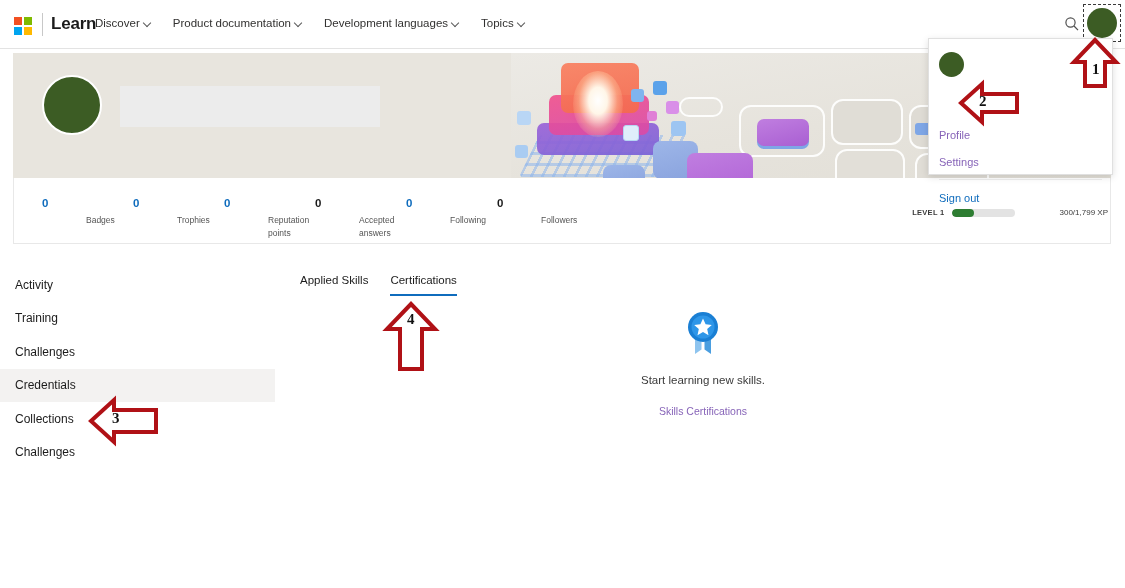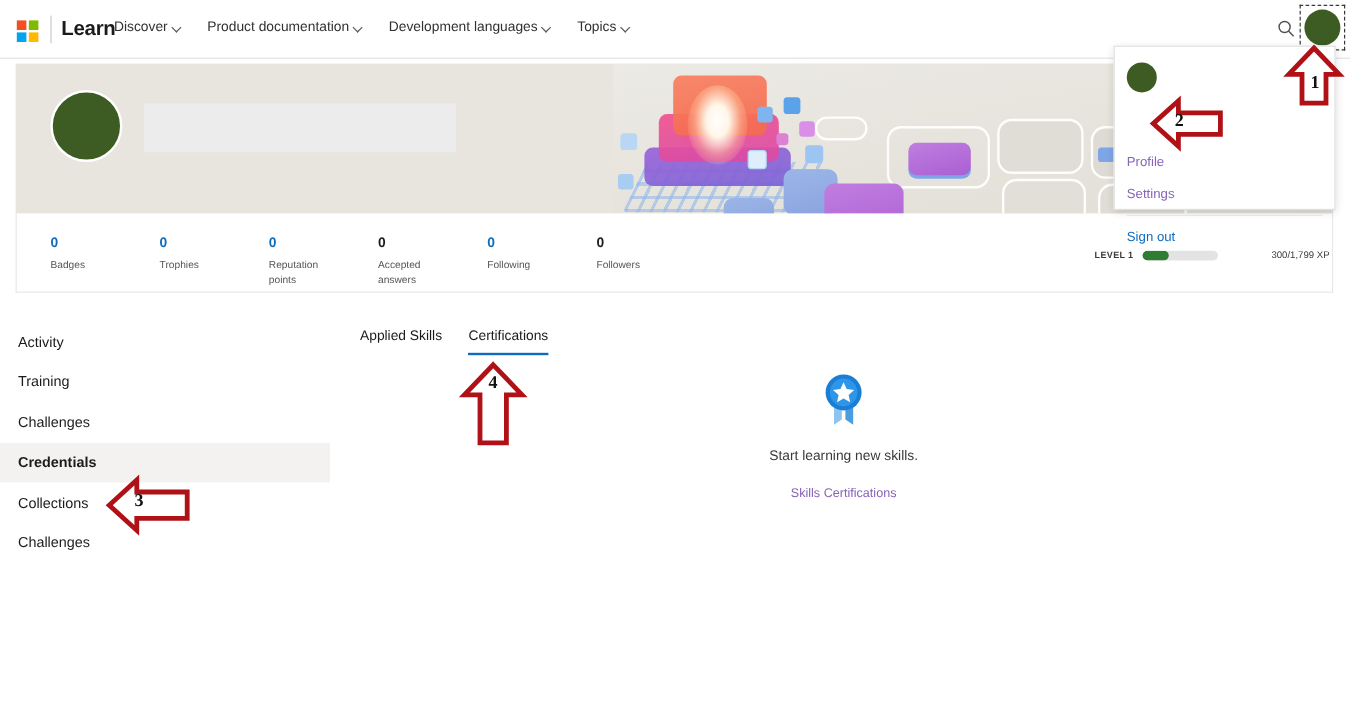--- a/index.html
+++ b/index.html
@@ -191,21 +191,21 @@
   .statscard {
     position: absolute; left: 13px; top: 178px;
     width: 1098px; height: 66px;
     background: #ffffff;
     border: 1px solid #e8e8e8; border-top: none;
   }
   .stat { position: absolute; top: 18px; text-align: left; }
   .stat-num { font-size: 11.5px; font-weight: 700; line-height: 1.35; }
   .stat-num.blue { color: #0f6cbd; }
   .stat-num.dark { color: #1b1b1b; }
-  .stat-lbl { font-size: 8.5px; color: #555555; line-height: 1.28; margin-top: 3px; }
+  .stat-lbl { font-size: 8.5px; color: #555555; line-height: 1.28; margin-top: 3px; margin-left: 44px; }
   .level-wrap {
     position: absolute; right: 17px; top: 208px;
     display: flex; align-items: center; gap: 7px;
   }
   .level-txt { font-size: 7.5px; font-weight: 700; color: #3a3a3a; letter-spacing: 0.3px; }
   .level-bar {
     width: 63px; height: 8px; border-radius: 5px; background: #e3e3e3;
     position: relative; overflow: hidden;
   }
   .level-fill {
@@ -214,21 +214,21 @@
   }
   .level-xp { font-size: 8px; color: #3a3a3a; padding-left: 38px; }
 
   
   .sidebar { position: absolute; left: 0; top: 268px; width: 280px; }
   .side-item {
     position: relative; height: 33.5px; display: flex; align-items: center;
     padding-left: 15px; font-size: 12px; color: #1b1b1b; cursor: pointer;
   }
   .side-item.active {
-    font-weight: 700; background: #f3f2f1; width: 275px;
+    font-weight: 400; background: #f3f2f1; width: 275px;
   }
 
   
   .tabs {
     position: absolute; left: 300px; top: 274px;
     display: flex; gap: 22px; align-items: flex-end;
   }
   .tab {
     font-size: 11.5px; color: #1b1b1b; padding-bottom: 8px; cursor: pointer;
     border-bottom: 2px solid transparent;

